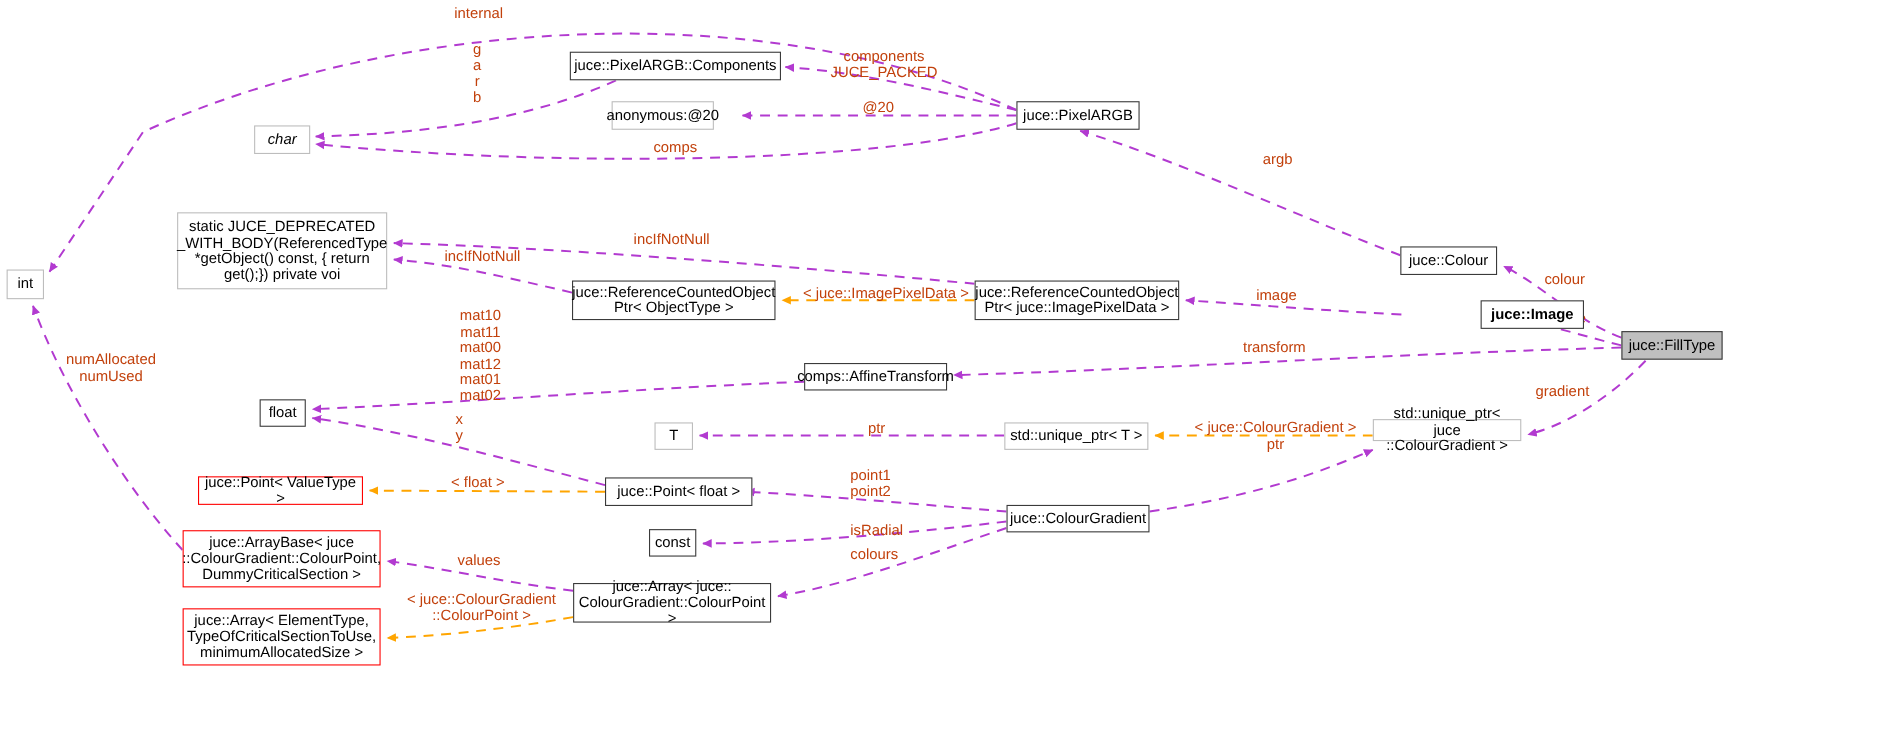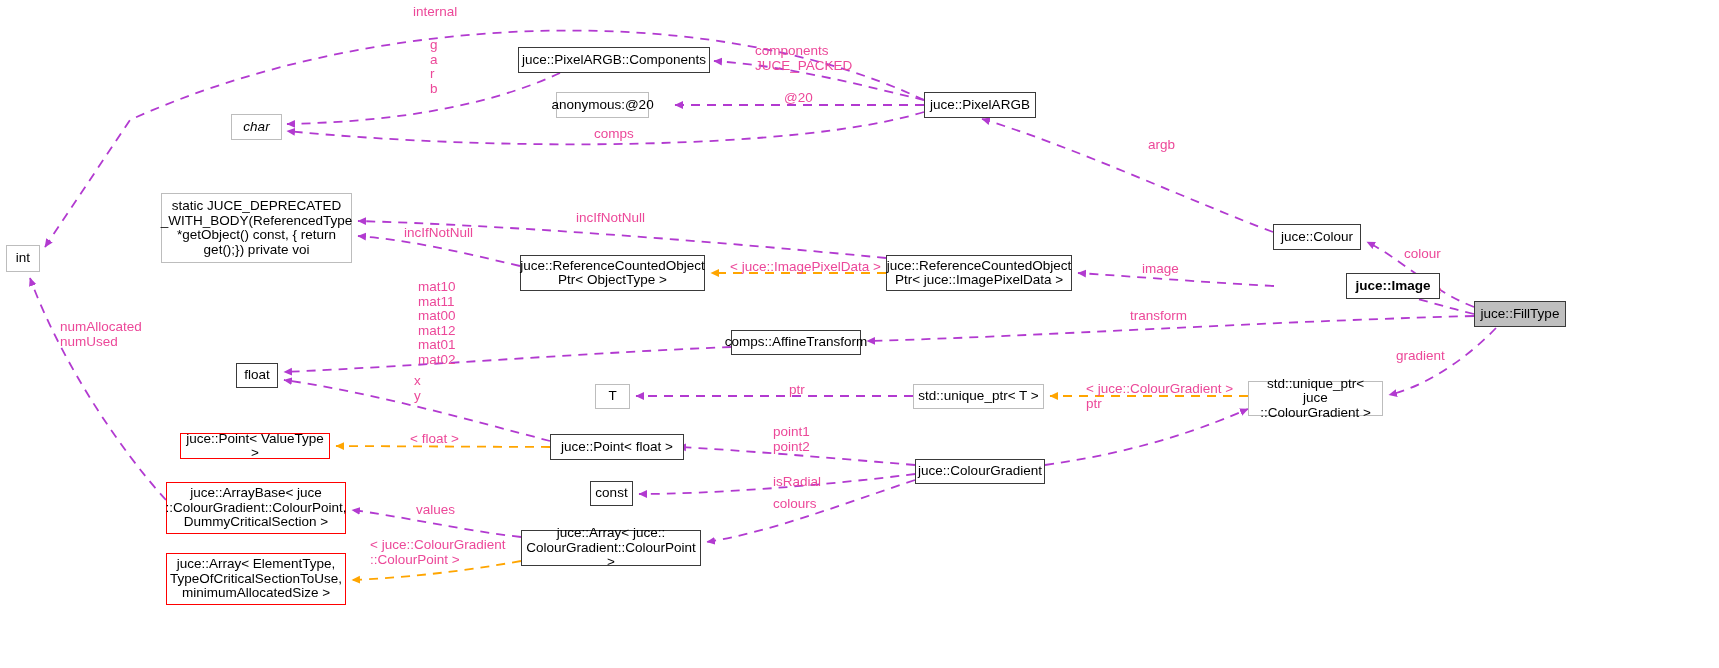--- a/index.html
+++ b/index.html
@@ -27,22 +27,23 @@
   }
   .node.thick{border:1.6px solid #3a3a3a;}
   .node.thin{border:1px solid #bdbdbd;}
   .node.red{border:1.6px solid #ff0000;}
   .node.highlight{background:#bfbfbf;border:1.6px solid #3a3a3a;text-align:center;}
 
   .edge-label{
     position:absolute;
     font-size:13.5px;
     line-height:14.5px;
-    color:#ec4899;
+    color:#c2410c;
     white-space:pre-line;
+    text-align:center;
     z-index:4;
     background:transparent;
   }
 </style>
 </head>
 <body>
 
 <div id="canvas">
 
   <svg id="edges" xmlns="http://www.w3.org/2000/svg">
@@ -100,21 +101,21 @@
 Ptr&lt; ObjectType &gt;</div>
       <div class="node thick" style="left: 886px; top: 255px; width: 186px; height: 36px;">juce::ReferenceCountedObject
 Ptr&lt; juce::ImagePixelData &gt;</div>
       <div class="node thick" style="left: 1273px; top: 224px; width: 88px; height: 26px;">juce::Colour</div>
       <div class="node thick" style="left: 1346px; top: 273px; width: 94px; height: 26px; font-weight: bold;">juce::Image</div>
       <div class="node highlight" style="left: 1474px; top: 301px; width: 92px; height: 26px;">juce::FillType</div>
       <div class="node thick" style="left: 731px; top: 330px; width: 130px; height: 25px;">comps::AffineTransform</div>
       <div class="node thick" style="left: 236px; top: 363px; width: 42px; height: 25px;">float</div>
       <div class="node thin" style="left: 595px; top: 384px; width: 35px; height: 25px;">T</div>
       <div class="node thin" style="left: 913px; top: 384px; width: 131px; height: 25px;">std::unique_ptr&lt; T &gt;</div>
-      <div class="node thin" style="left: 1248px; top: 381px; width: 135px; height: 35px;">std::unique_ptr&lt; juce
+      <div class="node thin" style="left: 1248px; top: 381px; width: 135px; height: 20px;">std::unique_ptr&lt; juce
 ::ColourGradient &gt;</div>
       <div class="node red" style="left: 180px; top: 433px; width: 150px; height: 26px;">juce::Point&lt; ValueType &gt;</div>
       <div class="node thick" style="left: 550px; top: 434px; width: 134px; height: 26px;">juce::Point&lt; float &gt;</div>
       <div class="node thick" style="left: 915px; top: 459px; width: 130px; height: 25px;">juce::ColourGradient</div>
       <div class="node thick" style="left: 590px; top: 481px; width: 43px; height: 25px;">const</div>
       <div class="node red" style="left: 166px; top: 482px; width: 180px; height: 52px;">juce::ArrayBase&lt; juce
 ::ColourGradient::ColourPoint,
 DummyCriticalSection &gt;</div>
       <div class="node thick" style="left: 521px; top: 530px; width: 180px; height: 36px;">juce::Array&lt; juce::
 ColourGradient::ColourPoint &gt;</div>

